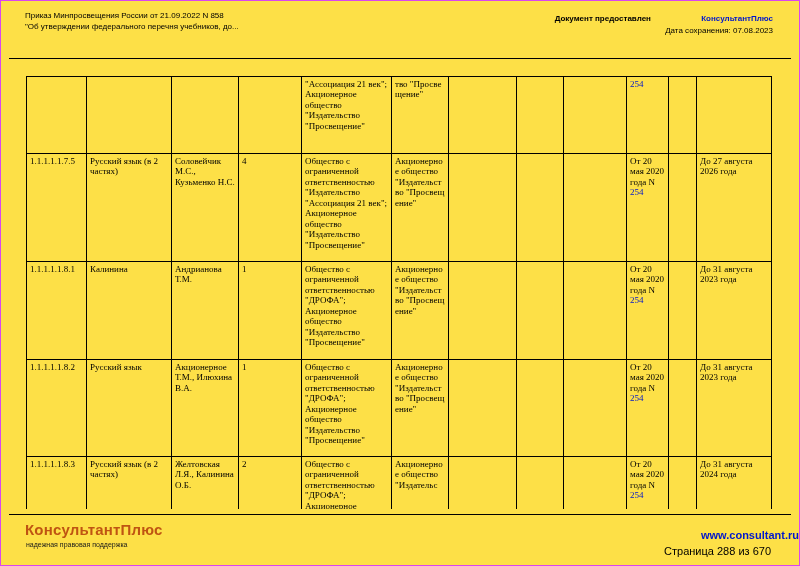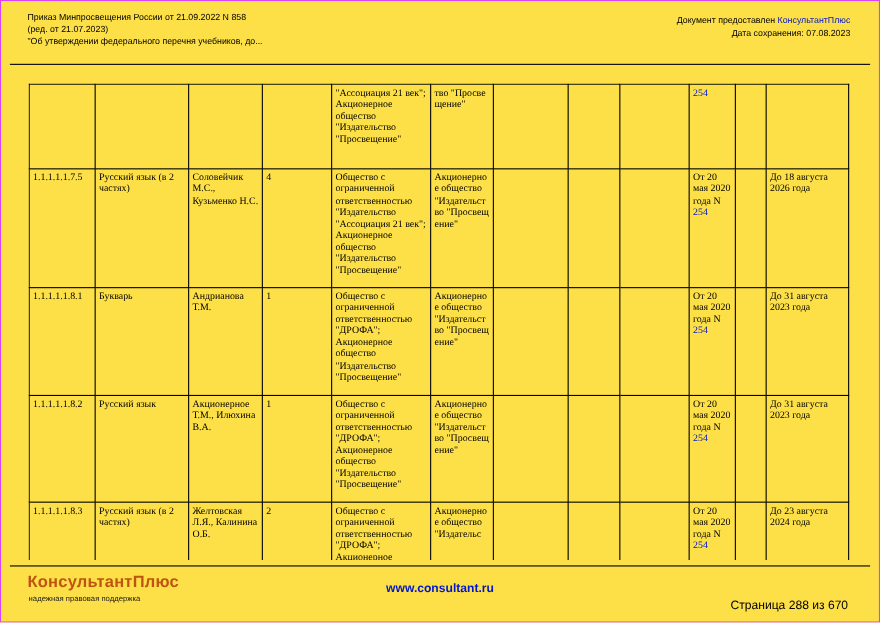--- a/index.html
+++ b/index.html
@@ -10,21 +10,21 @@
   }
   
   .header-left{
     position:absolute;top:10px;left:24px;width:330px;
     font-family:"Liberation Sans", sans-serif;font-size:8px;line-height:1.35;
   }
   .header-right{
     position:absolute;top:12px;right:26px;text-align:right;
     font-family:"Liberation Sans", sans-serif;font-size:8px;line-height:1.5;
   }
-  .header-right .provided{font-weight:normal;}
+  .header-right .provided{font-weight:bold;margin-left:48px;}
   .rule{position:absolute;left:8px;right:8px;border-top:1px solid #000;height:0;}
   .rule-top{top:57px;}
   .rule-bottom{top:513px;}
   a.doc-link{color:#0016cc;text-decoration:none;cursor:pointer;}
   
   .table-wrap{
     position:absolute;top:75px;left:25px;width:747px;height:433px;overflow:hidden;
   }
   table.doc-table{
     border-collapse:collapse;table-layout:fixed;width:745px;
@@ -43,37 +43,36 @@
   .footer-logo{
     position:absolute;left:24px;top:520px;
     font-family:"Liberation Sans", sans-serif;font-weight:bold;font-size:15px;
     color:#bf5412;letter-spacing:0.2px;
   }
   .footer-tagline{
     position:absolute;left:25px;top:540px;
     font-family:"Liberation Sans", sans-serif;font-size:7px;color:#1a1a1a;
   }
   .footer-site{
-    position:absolute;left:0;right:0;top:528px;text-align:center;
+    position:absolute;left:0;right:0;top:528px;text-align:right;
     font-family:"Liberation Sans", sans-serif;font-weight:bold;font-size:11px;
   }
   .footer-site a{color:#0016cc;text-decoration:none;}
   .footer-page{
     position:absolute;right:28px;top:544px;
     font-family:"Liberation Sans", sans-serif;font-size:11px;color:#000;
   }
 </style>
 </head>
 <body>
 
 <div class="page">
 
   <div class="header-left">
     <div>Приказ Минпросвещения России от 21.09.2022 N 858</div>
-    <div>(ред. от 21.07.2023)</div>
     <div>"Об утверждении федерального перечня учебников, до...</div>
   </div>
 
   <div class="header-right">
     <div>
       <span class="provided">Документ предоставлен </span><a href="#" class="doc-link provided">КонсультантПлюс</a>
     </div>
     <div>Дата сохранения: 07.08.2023</div>
   </div>
 
@@ -117,26 +116,26 @@
           <td>Русский язык (в 2 частях)</td>
           <td>Соловейчик М.С., Кузьменко Н.С.</td>
           <td>4</td>
           <td>Общество с ограниченной ответственностью "Издательство "Ассоциация 21 век"; Акционерное общество "Издательство "Просвещение"</td>
           <td class="narrow-break">Акционерное общество "Издательство "Просвещение"</td>
           <td></td>
           <td></td>
           <td></td>
           <td><span>От 20 мая 2020 года N </span><a href="#" class="doc-link">254</a></td>
           <td></td>
-          <td>До 18 августа 2026 года</td>
+          <td>До 27 августа 2026 года</td>
         </tr>
 
         <tr class="r2">
           <td>1.1.1.1.1.8.1</td>
-          <td>Букварь</td>
+          <td>Калинина</td>
           <td>Андрианова Т.М.</td>
           <td>1</td>
           <td>Общество с ограниченной ответственностью "ДРОФА"; Акционерное общество "Издательство "Просвещение"</td>
           <td class="narrow-break">Акционерное общество "Издательство "Просвещение"</td>
           <td></td>
           <td></td>
           <td></td>
           <td><span>От 20 мая 2020 года N </span><a href="#" class="doc-link">254</a></td>
           <td></td>
           <td>До 31 августа 2023 года</td>
@@ -162,21 +161,21 @@
           <td>Русский язык (в 2 частях)</td>
           <td>Желтовская Л.Я., Калинина О.Б.</td>
           <td>2</td>
           <td>Общество с ограниченной ответственностью "ДРОФА"; Акционерное</td>
           <td class="narrow-break">Акционерное общество "Издательс</td>
           <td></td>
           <td></td>
           <td></td>
           <td><span>От 20 мая 2020 года N </span><a href="#" class="doc-link">254</a></td>
           <td></td>
-          <td>До 23 августа 2024 года</td>
+          <td>До 31 августа 2024 года</td>
         </tr>
 
       </tbody>
     </table>
   </div>
 
   <div class="rule rule-bottom"></div>
 
   <div class="footer-logo">КонсультантПлюс</div>
   <div class="footer-tagline">надежная правовая поддержка</div>

